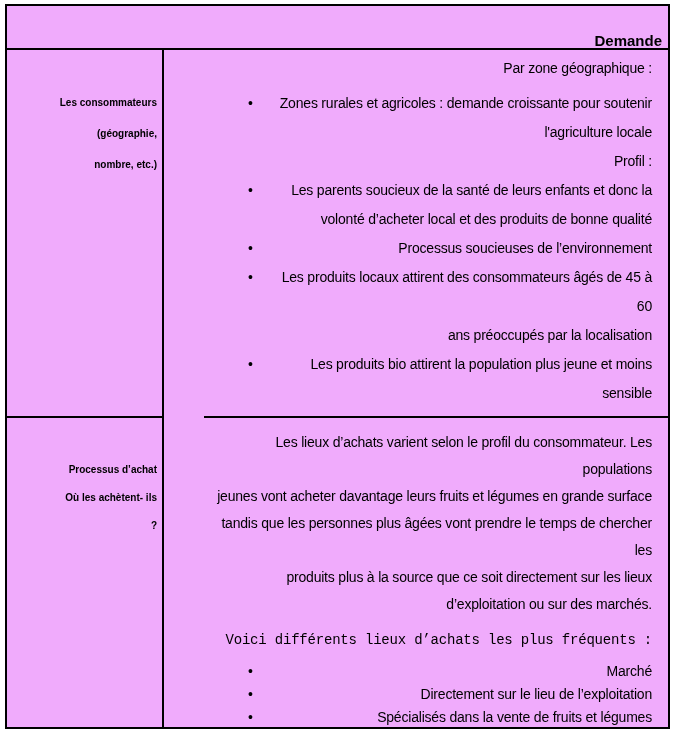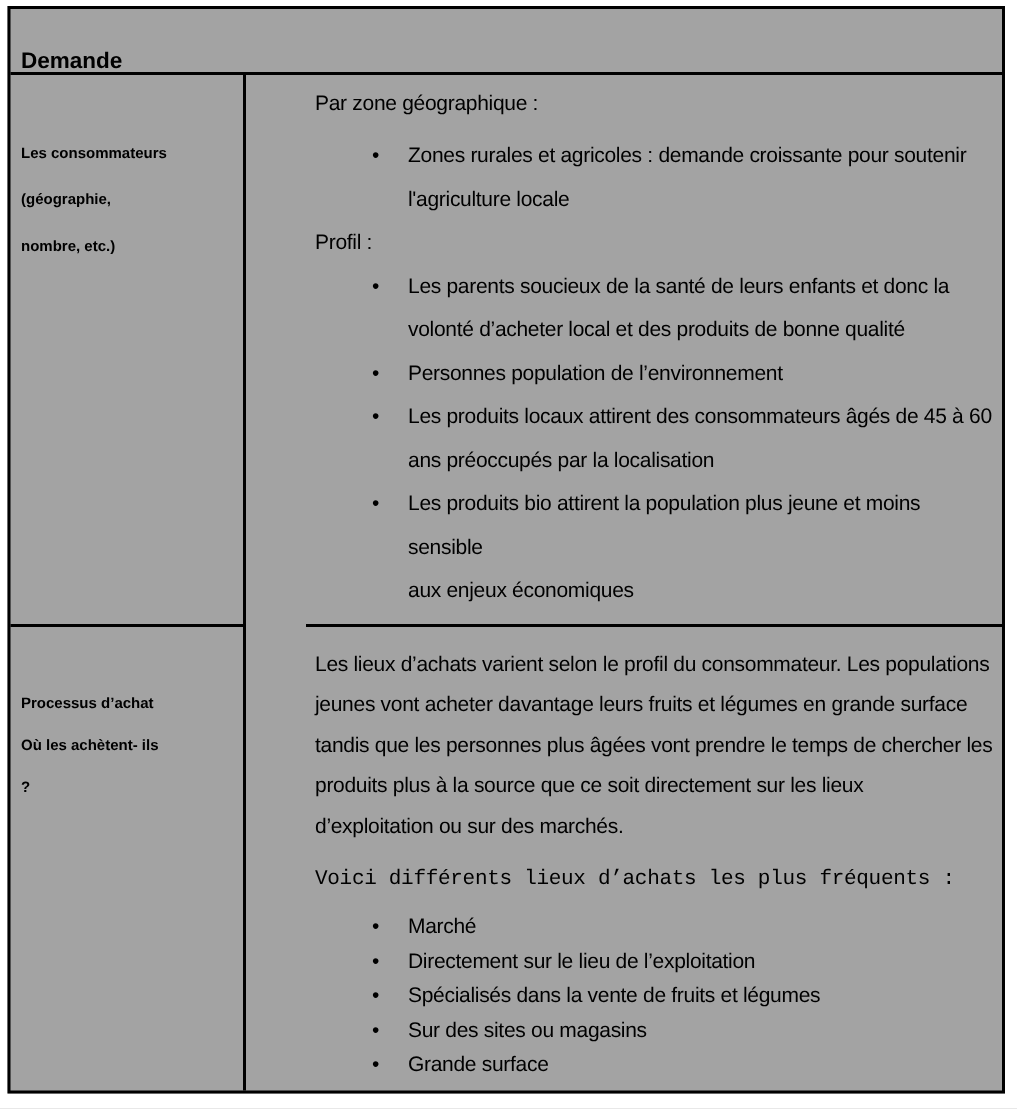--- a/index.html
+++ b/index.html
@@ -20,21 +20,22 @@
   .doc-table {
     position: absolute;
     left: 5px;
     top: 4px;
     width: 665px;
     height: 725px;
     border: 2px solid #000000;
     display: grid;
     grid-template-columns: 157px 1fr;
     grid-template-rows: 44px 368px 1fr;
-    background: #a3a3a3;
+    background: #f0abfc;
+    text-align: right;
   }
   .cell { overflow: hidden; }
   .b-r { border-right: 2px solid #000000; }
   .b-b { border-bottom: 2px solid #000000; }
 
   .header-cell {
     grid-column: 1 / 3;
     font-weight: 700;
     font-size: 15px;
     padding: 9px 6px 0 7px;
@@ -45,21 +46,21 @@
     font-size: 10px;
     white-space: pre-line;
     padding: 4px 5px 0 7px;
   }
   .label-r2 { line-height: 31px; padding-top: 6px; }
   .label-r3 { line-height: 28px; padding-top: 10px; }
 
   .content-cell {
     font-size: 14px;
     letter-spacing: -0.2px;
-    padding: 4px 3px 0 6px;
+    padding: 4px 16px 0 6px;
     margin-left: 40px;
   }
   .content-cell p {
     margin: 0;
     white-space: pre-line;
   }
   .r2-content { line-height: 29px; }
   .r2-content ul { line-height: 29px; }
   .r3-content p { line-height: 27px; }
   .r3-content .para-top { padding-top: 7px; }
@@ -103,21 +104,21 @@
     <div class="cell content-cell r2-content b-b">
       <p>Par zone géographique :</p>
       <ul class="bullets">
         <li>Zones rurales et agricoles : demande croissante pour soutenir
 l'agriculture locale</li>
       </ul>
       <p>Profil :</p>
       <ul class="bullets second">
         <li>Les parents soucieux de la santé de leurs enfants et donc la
 volonté d’acheter local et des produits de bonne qualité</li>
-        <li>Personnes population de l’environnement</li>
+        <li>Processus soucieuses de l’environnement</li>
         <li>Les produits locaux attirent des consommateurs âgés de 45 à 60
 ans préoccupés par la localisation</li>
         <li>Les produits bio attirent la population plus jeune et moins sensible
 aux enjeux économiques</li>
       </ul>
     </div>
 
     <div class="cell label-cell label-r3 b-r">
       <span>Processus d’achat
 Où les achètent- ils

